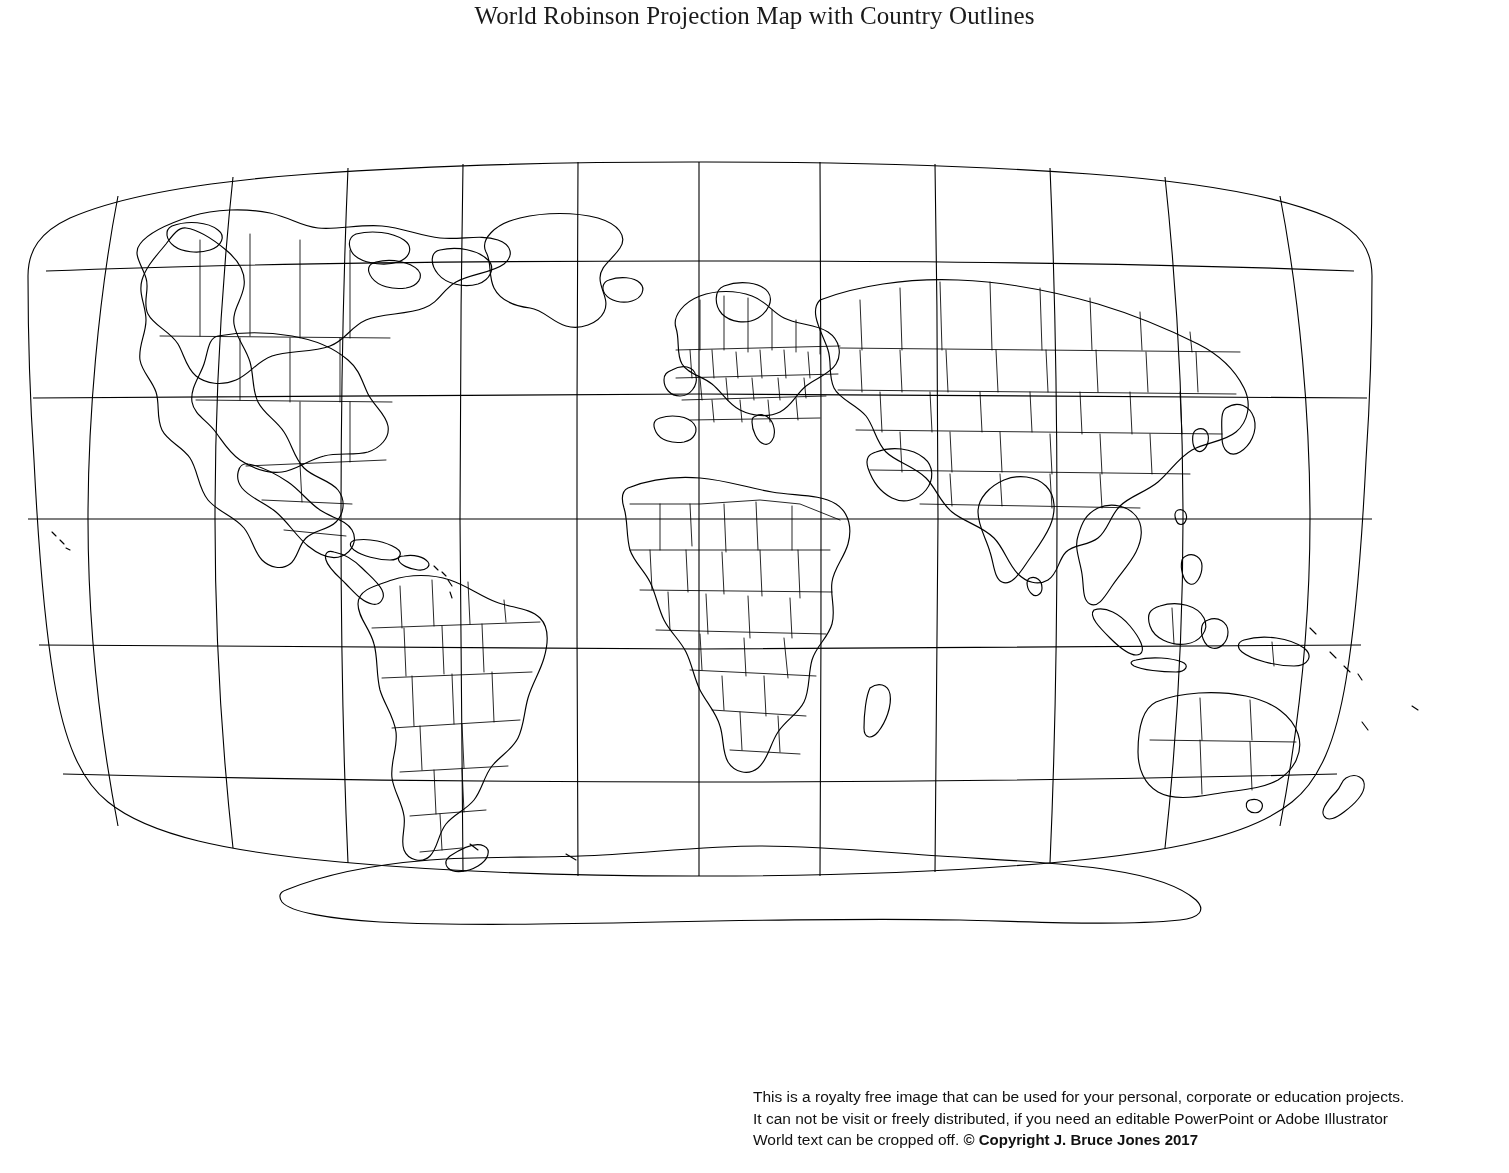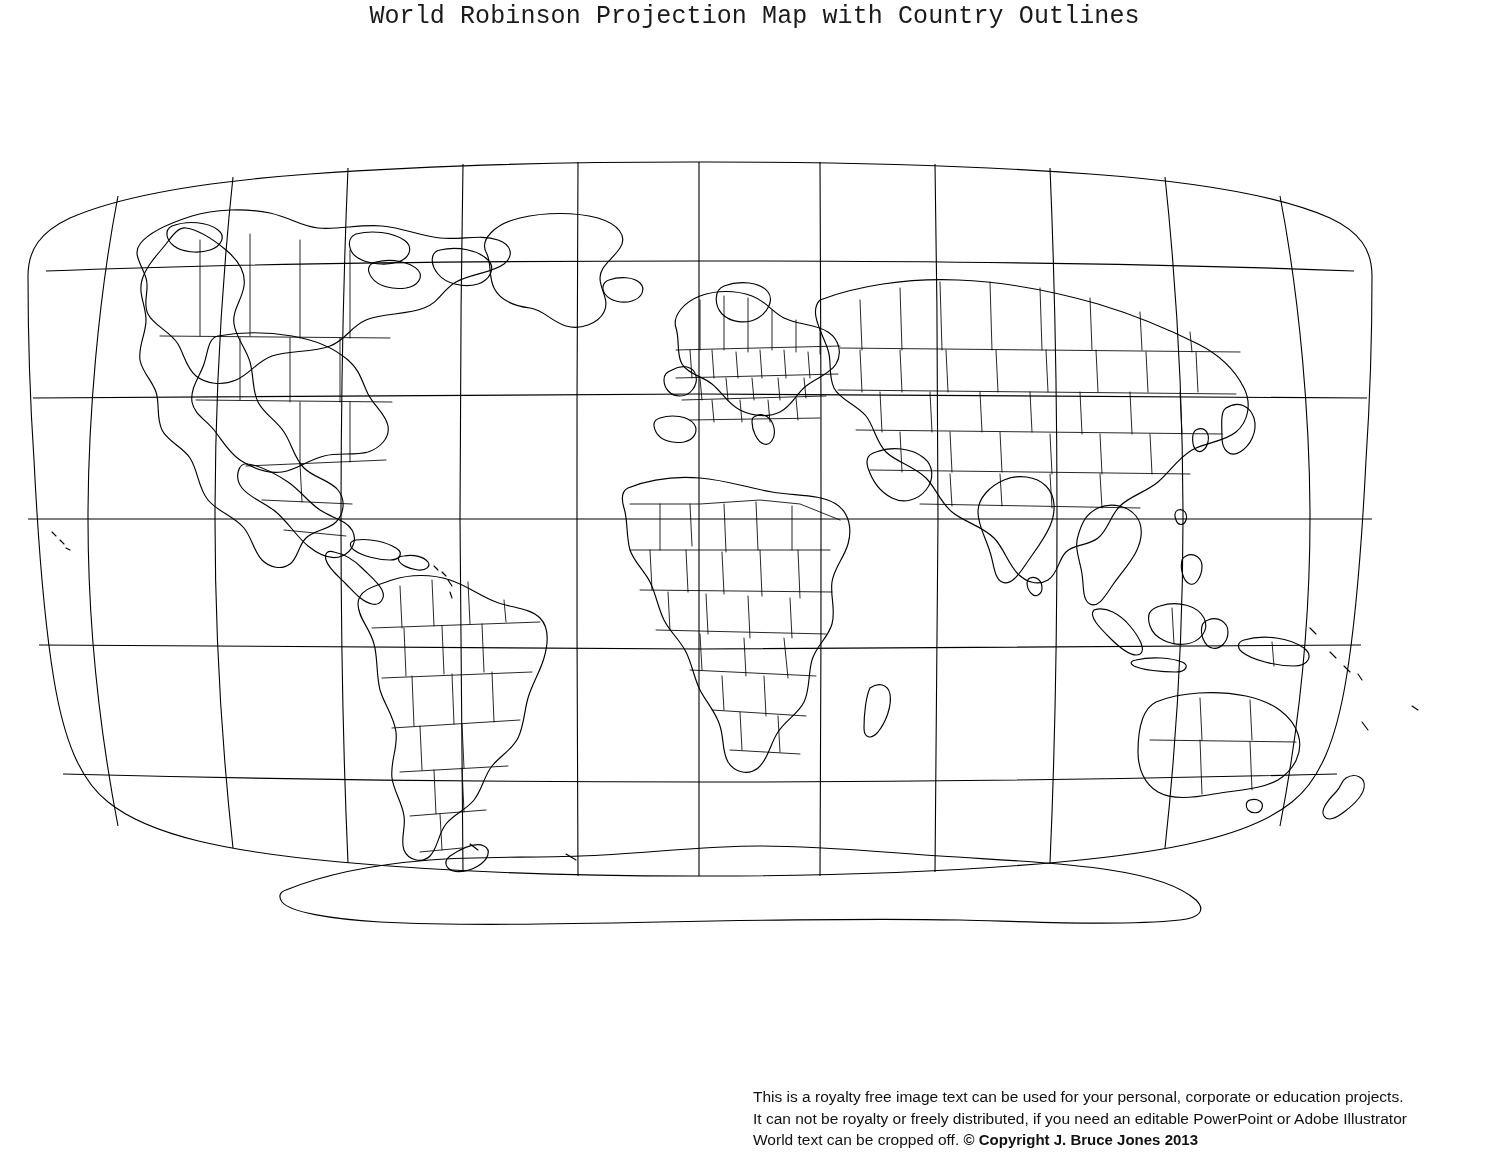--- a/index.html
+++ b/index.html
@@ -15,21 +15,21 @@
     font-family: "Liberation Sans", sans-serif;
     color: #000000;
   }
   #page-title {
     position: absolute;
     top: 2px;
     left: 0;
     width: 1509px;
     text-align: center;
     font-size: 25px;
-    font-family: Liberation Mono, monospace;
+    font-family: Liberation Serif, serif;
     color: #1a1a1a;
     letter-spacing: 0.1px;
     white-space: nowrap;
   }
   #map-area {
     position: absolute;
     top: 100px;
     left: 0;
     width: 1509px;
     height: 860px;
@@ -367,19 +367,19 @@
       <path class="border" d="M 1150,640 L 1296,642
            M 1200,598 L 1202,640 M 1250,600 L 1252,640
            M 1200,640 L 1202,694 M 1250,642 L 1252,690"></path>
 
       <path class="border" d="M 1272,542 L 1274,566 M 1172,508 L 1174,544"></path>
     </g>
   </svg>
 </div>
 
 <div id="footer-note">
-  <div class="line">This is a royalty free image text can be used for your personal, corporate or education projects.</div>
-  <div class="line">It can not be royalty or freely distributed, if you need an editable PowerPoint or Adobe Illustrator</div>
+  <div class="line">This is a royalty free image that can be used for your personal, corporate or education projects.</div>
+  <div class="line">It can not be visit or freely distributed, if you need an editable PowerPoint or Adobe Illustrator</div>
   <div id="copyright-line">
     <span>World text can be cropped off.</span>
-    <span id="copyright-text">© Copyright J. Bruce Jones 2013</span>
+    <span id="copyright-text">© Copyright J. Bruce Jones 2017</span>
   </div>
 </div>
 
 </body></html>

